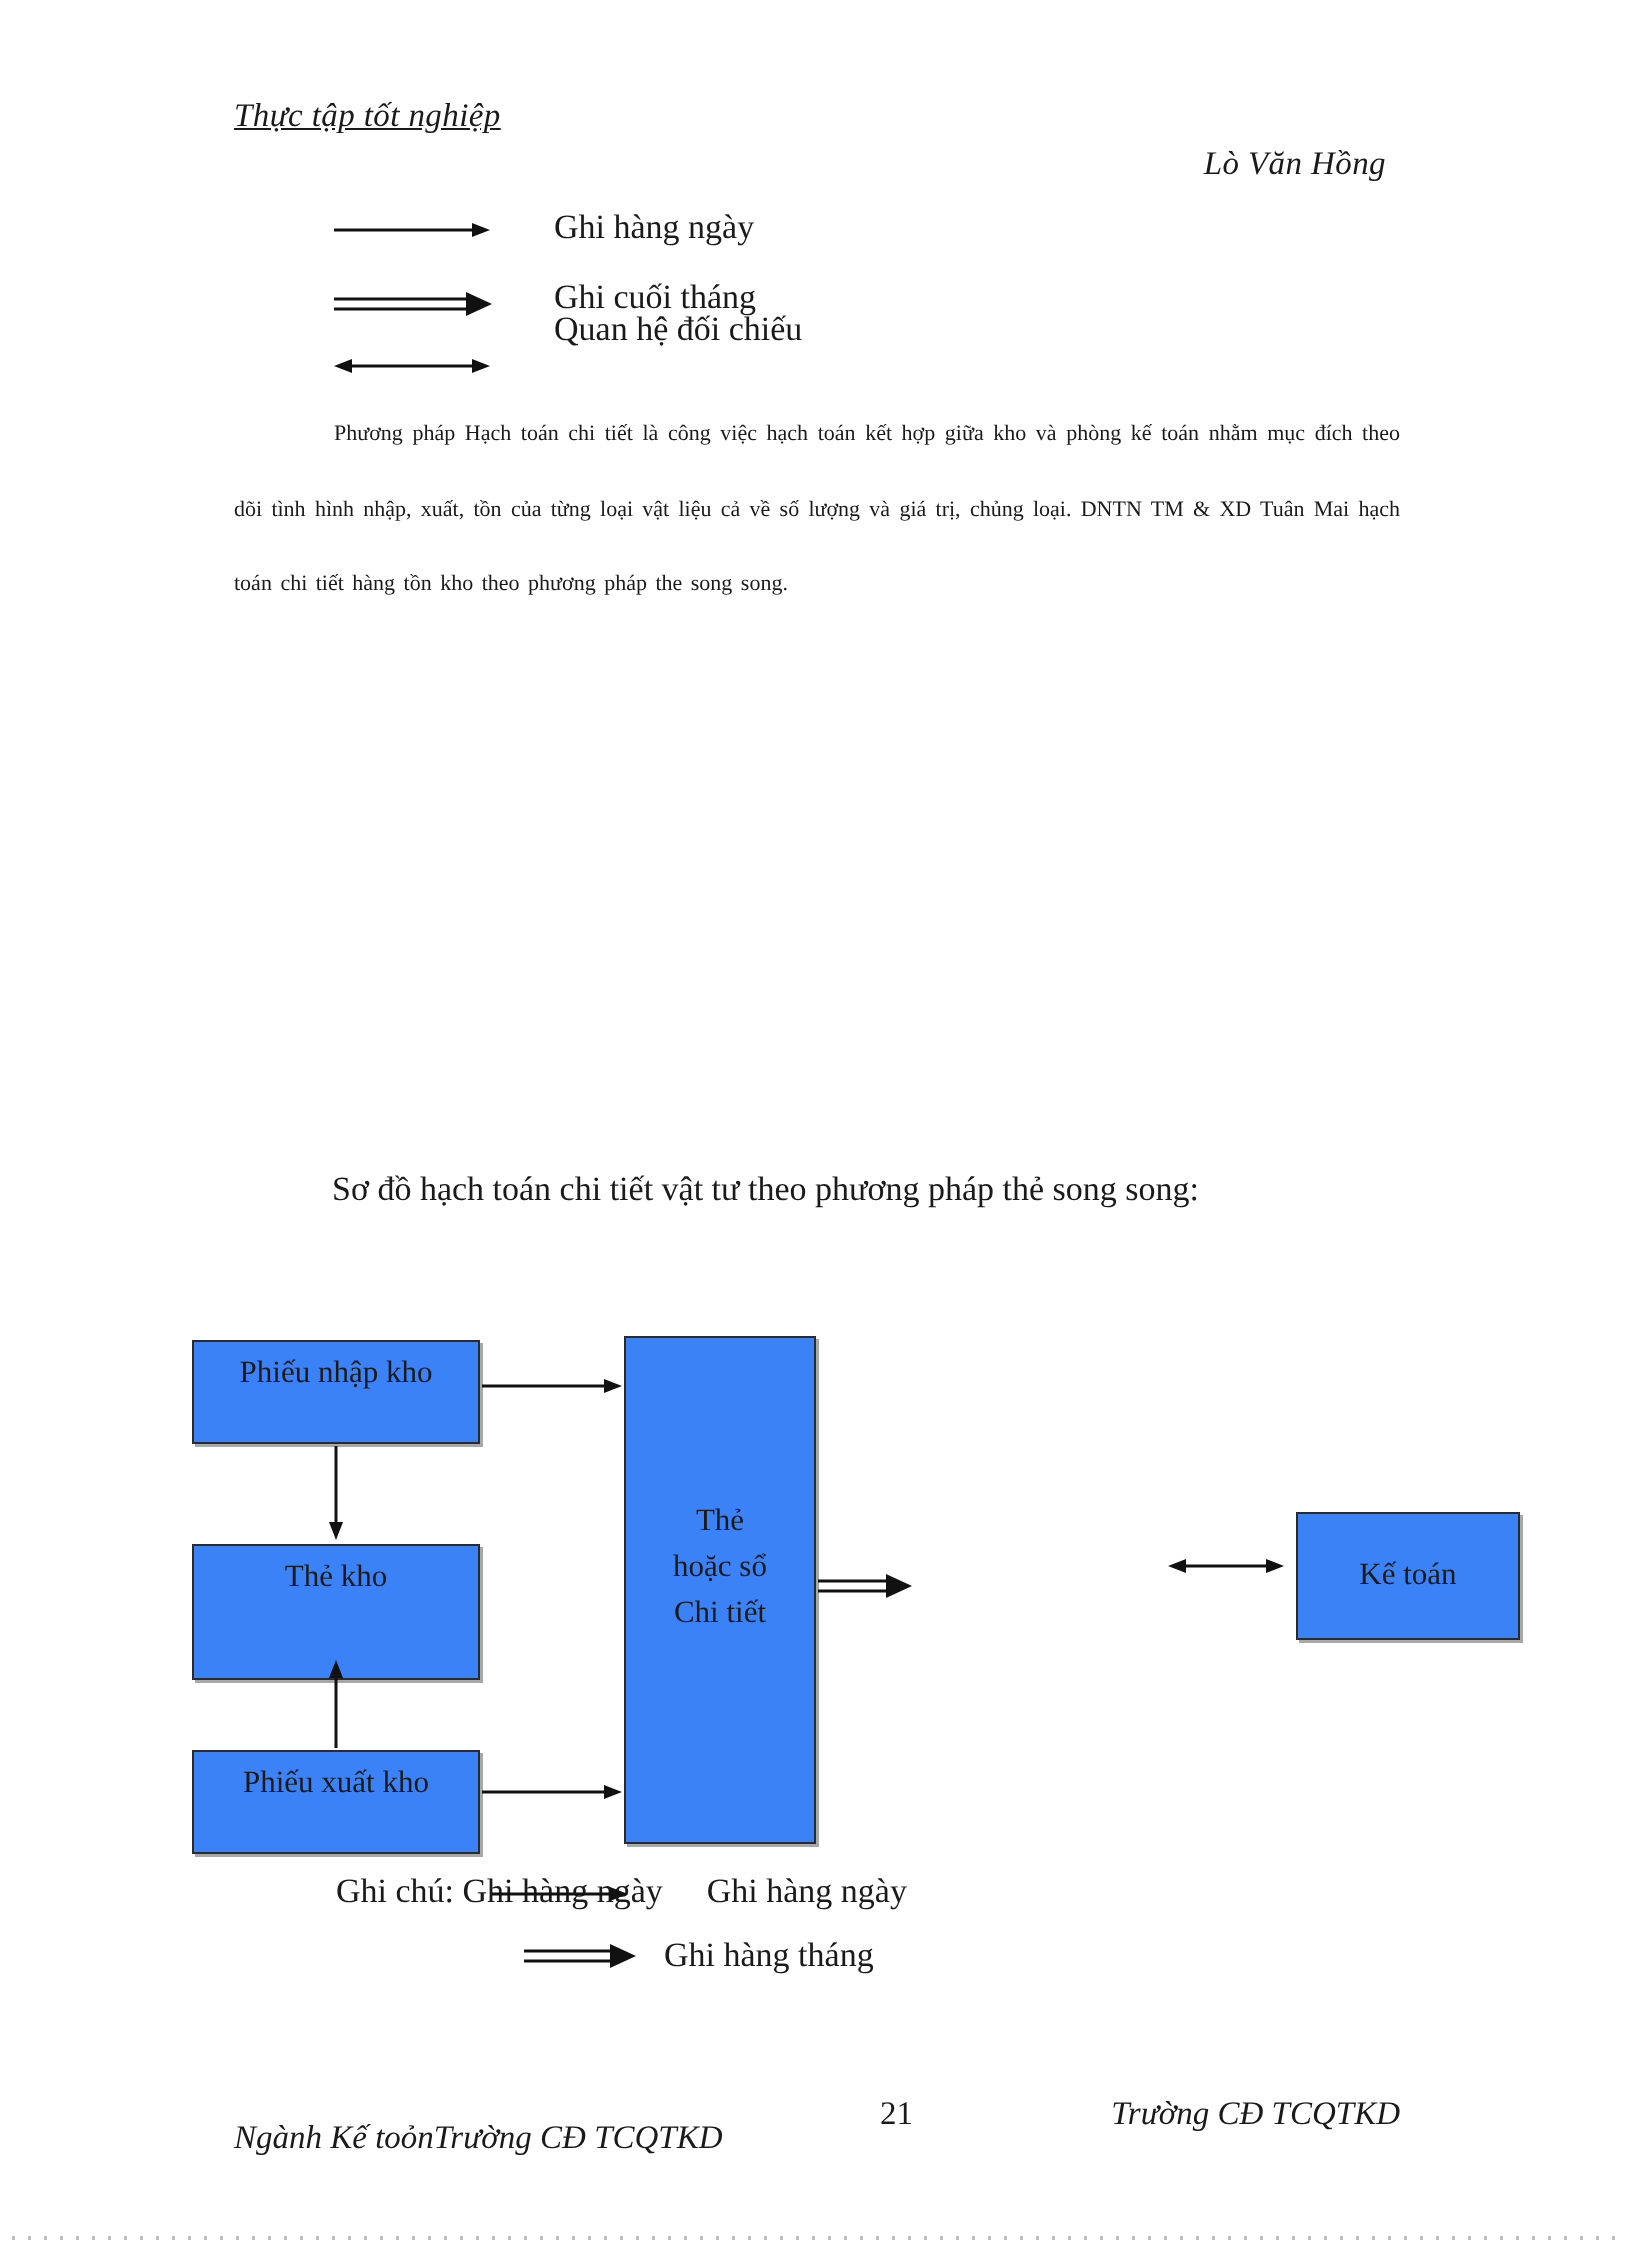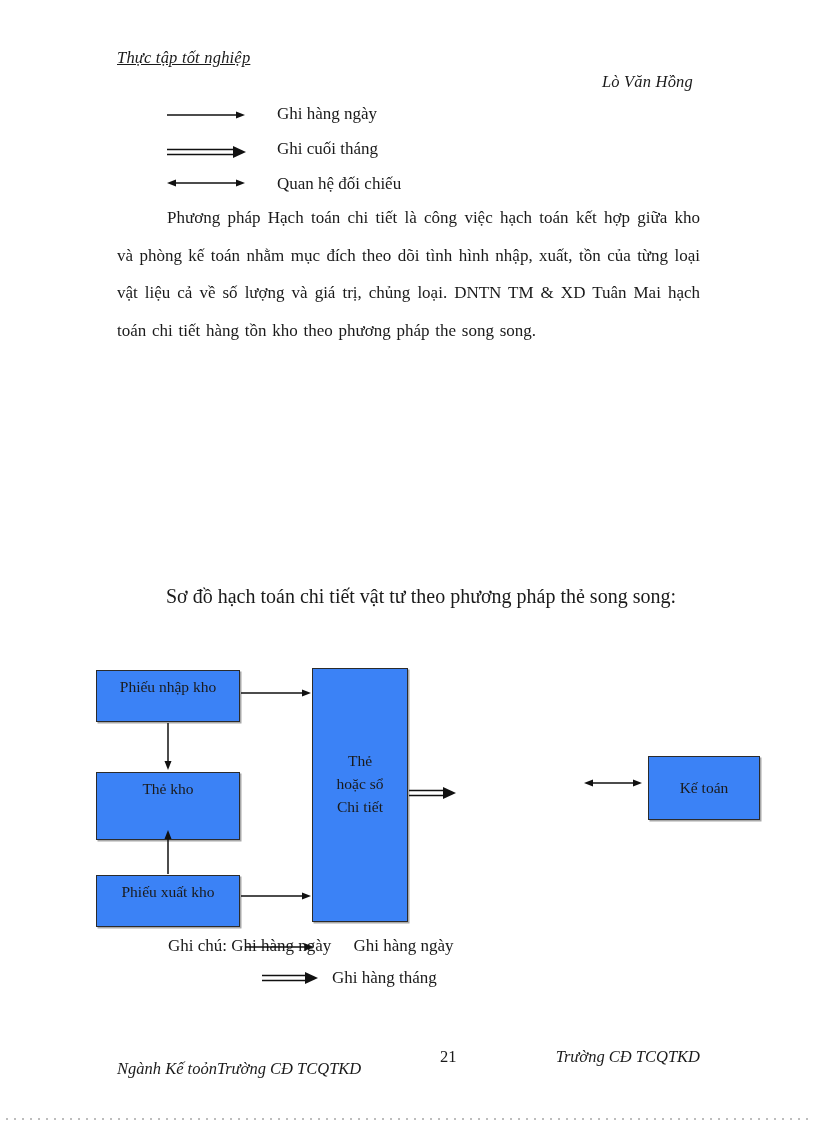--- a/index.html
+++ b/index.html
@@ -6,24 +6,24 @@
   .page {
     position:relative; width:816px; height:1123px; background:#ffffff;
     font-family:"Liberation Serif","DejaVu Serif",serif;
     color:#1a1a1a; overflow:hidden;
   }
   .abs { position:absolute; }
   .it  { font-style:italic; }
   .hdr { font-size:16.5px; letter-spacing:0.2px; }
   .legend-label { font-size:17px; white-space:nowrap; }
   .para {
-    font-size:17px; line-height:37.5px; text-align:justify;
+    font-size:11px; line-height:37.5px; text-align:justify;
     text-indent:50px; word-spacing:1.5px;
   }
-  .caption { font-size:20px; white-space:nowrap; }
+  .caption { font-size:17px; white-space:nowrap; }
   .dbox {
     position:absolute; background:#3b82f6; border:1.4px solid #2b2b2b;
     box-shadow:1.5px 1.5px 0 #a8a8a8; box-sizing:border-box;
     display:flex; justify-content:center; font-size:15.5px; text-align:center;
   }
   .dbox.toppad { align-items:flex-start; padding-top:7px; }
   .dbox.vcenter { align-items:center; }
   .dbox .lines { line-height:23px; }
   .arrow-overlay {
     position:absolute; left:0; top:0; width:816px; height:1123px;
@@ -42,21 +42,21 @@
 </head>
 <body>
 
 <div class="page">
 
   <div class="abs hdr it" style="left:117px; top:48px;text-decoration:underline;">Thực tập tốt nghiệp</div>
   <div class="abs hdr it" style="right:123px; top:48px;margin-top:24px;">Lò Văn Hồng</div>
 
   <div class="abs legend-label" style="left:277px; top:104px;">Ghi hàng ngày</div>
   <div class="abs legend-label" style="left:277px; top:139px;">Ghi cuối tháng</div>
-  <div class="abs legend-label" style="left:277px; top:174px;">Quan hệ đối chiếu</div>
+  <div class="abs legend-label" style="left:277px; top:155px;">Quan hệ đối chiếu</div>
 
   <div class="abs para" style="left:117px; top:199px; width:583px;">Phương pháp Hạch toán chi tiết là công việc hạch toán kết hợp giữa kho và phòng kế toán nhằm mục đích theo dõi tình hình nhập, xuất, tồn của từng loại vật liệu cả về số lượng và giá trị, chủng loại. DNTN TM &amp; XD Tuân Mai hạch toán chi tiết hàng tồn kho theo phương pháp the song song.</div>
 
   <div class="abs caption" style="left:166px; top:585px;">Sơ đồ hạch toán chi tiết vật tư theo phương pháp thẻ song song:</div>
 
   <div class="dbox toppad" style="left:96px; top:670px; width:144px; height:52px;">
     <span>Phiếu nhập kho</span>
   </div>
 
   <div class="dbox toppad" style="left:96px; top:772px; width:144px; height:68px;">

